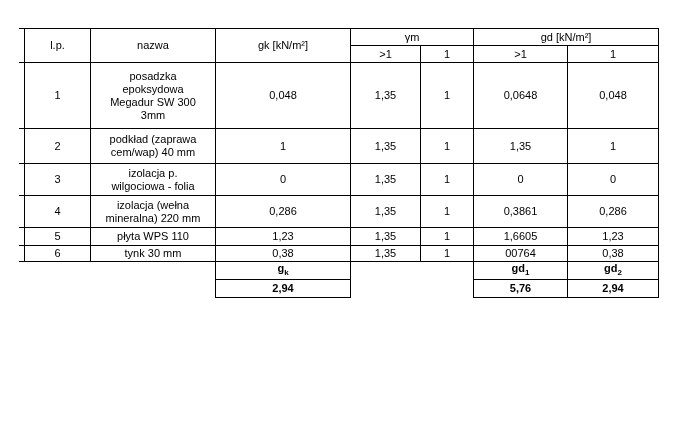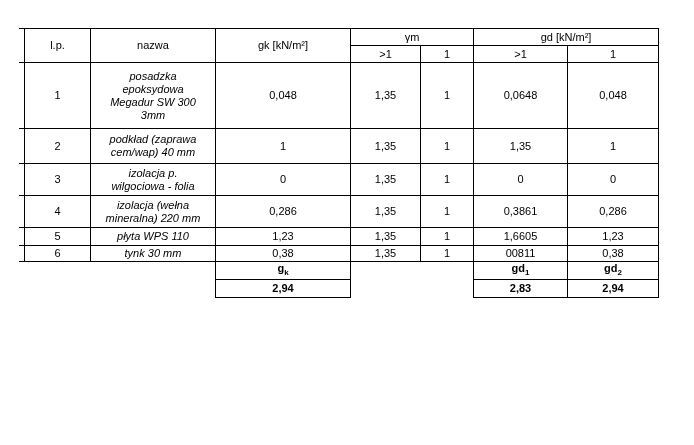--- a/index.html
+++ b/index.html
@@ -9,21 +9,21 @@
   }
   table.tbl{
     position:absolute;border-collapse:collapse;table-layout:fixed;
   }
   table.tbl td{
     padding:0;line-height:13px;text-align:center;vertical-align:middle;
     overflow:hidden;box-sizing:border-box;
   }
   td.b{border:1px solid #000;}
   td.nb{border:none;}
-  td.name{white-space:pre-line;font-style:italic;}
+  td.name{white-space:pre-line;}
   td.lp{vertical-align:bottom;text-align:right;padding-right:3px;padding-bottom:1px;}
   td.lph{vertical-align:bottom;text-align:center;padding-bottom:2px;}
   .bold{font-weight:bold;}
   .sub{font-size:8px;vertical-align:-3px;font-weight:bold;}
   .tick{position:absolute;width:6px;height:1px;background:#000;left:19px;}
 </style>
 </head>
 <body>
 
 <div class="canvas">
@@ -112,37 +112,37 @@
       <td class="b">1</td>
       <td class="b">1,6605</td>
       <td class="b">1,23</td>
     </tr>
     <tr style="height:16px">
       <td class="b lp">6</td>
       <td class="b name">tynk 30 mm</td>
       <td class="b">0,38</td>
       <td class="b">1,35</td>
       <td class="b">1</td>
-      <td class="b">00811</td>
+      <td class="b">00764</td>
       <td class="b">0,38</td>
     </tr>
 
     <tr style="height:18px">
       <td class="nb" colspan="2"></td>
       <td class="b bold"><span>g</span><span class="sub">k</span></td>
       <td class="nb" colspan="2"></td>
       <td class="b bold"><span>gd</span><span class="sub">1</span></td>
       <td class="b bold"><span>gd</span><span class="sub">2</span></td>
     </tr>
 
     <tr style="height:18px">
       <td class="nb" colspan="2"></td>
       <td class="b bold">2,94</td>
       <td class="nb" colspan="2"></td>
-      <td class="b bold">2,83</td>
+      <td class="b bold">5,76</td>
       <td class="b bold">2,94</td>
     </tr>
   </tbody>
     </table>
 
   <table class="tbl" style="left:90px;top:312px;width:568px">
     <colgroup>
       <col style="width:125px">
         <col style="width:135px">
         <col style="width:70px">

